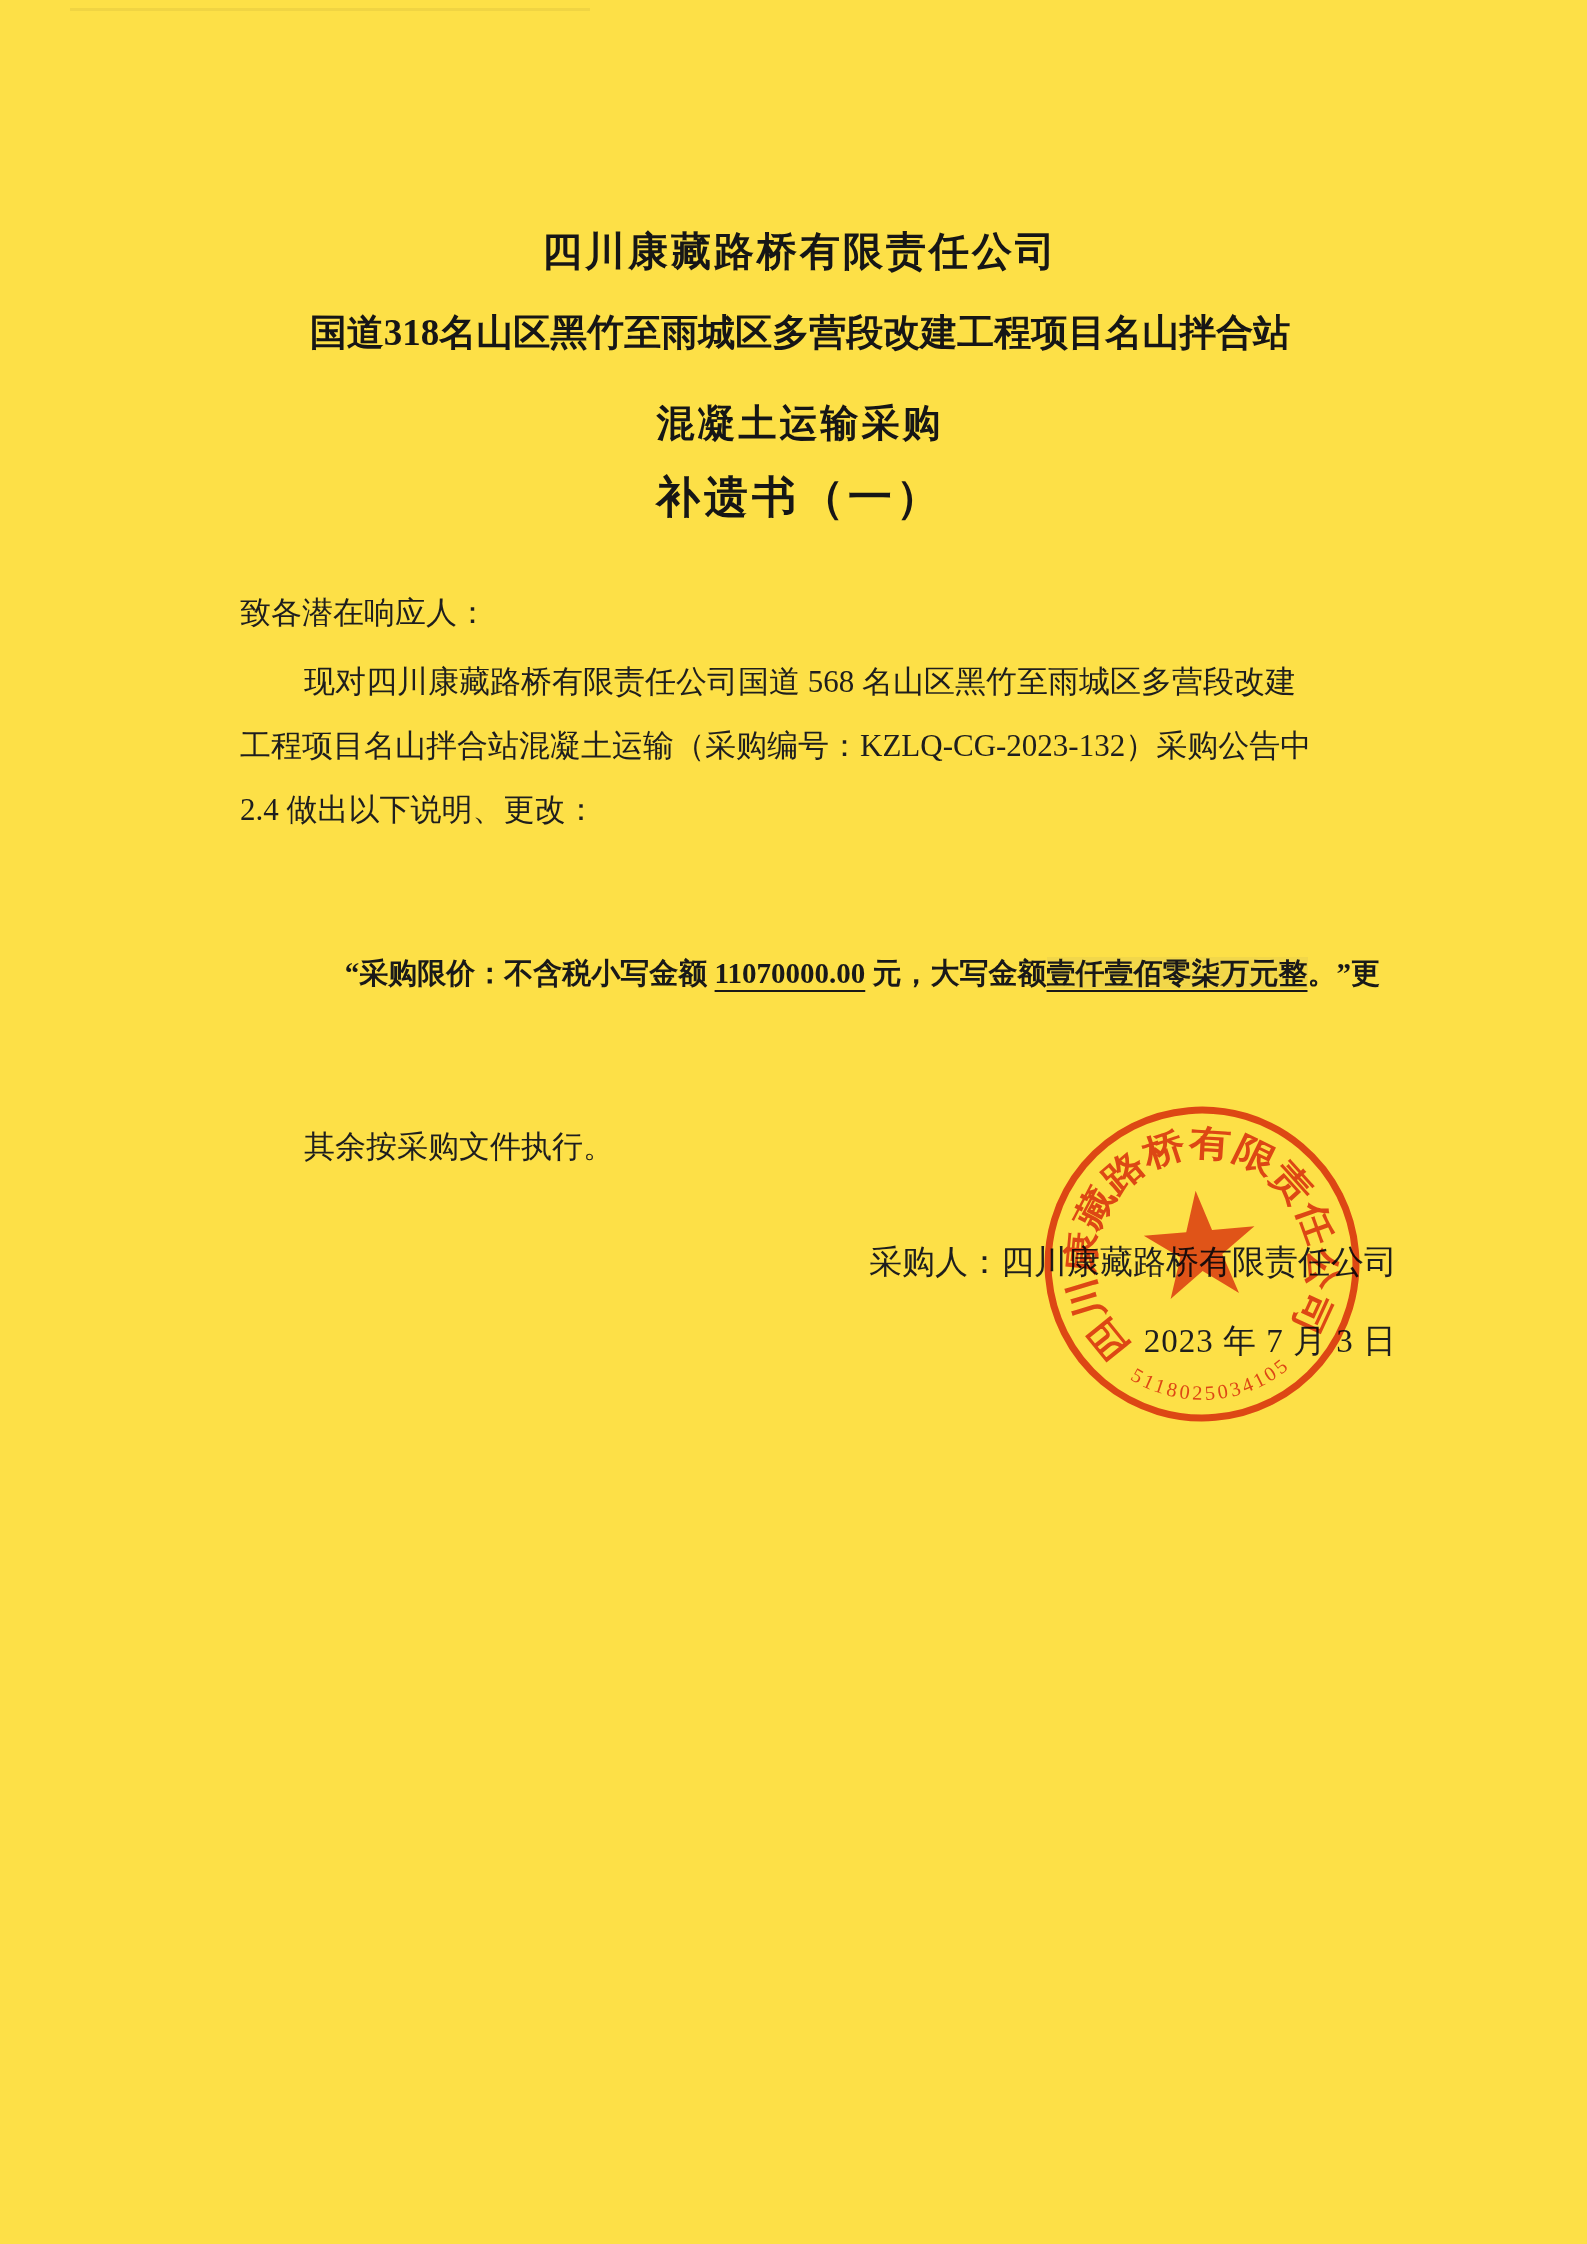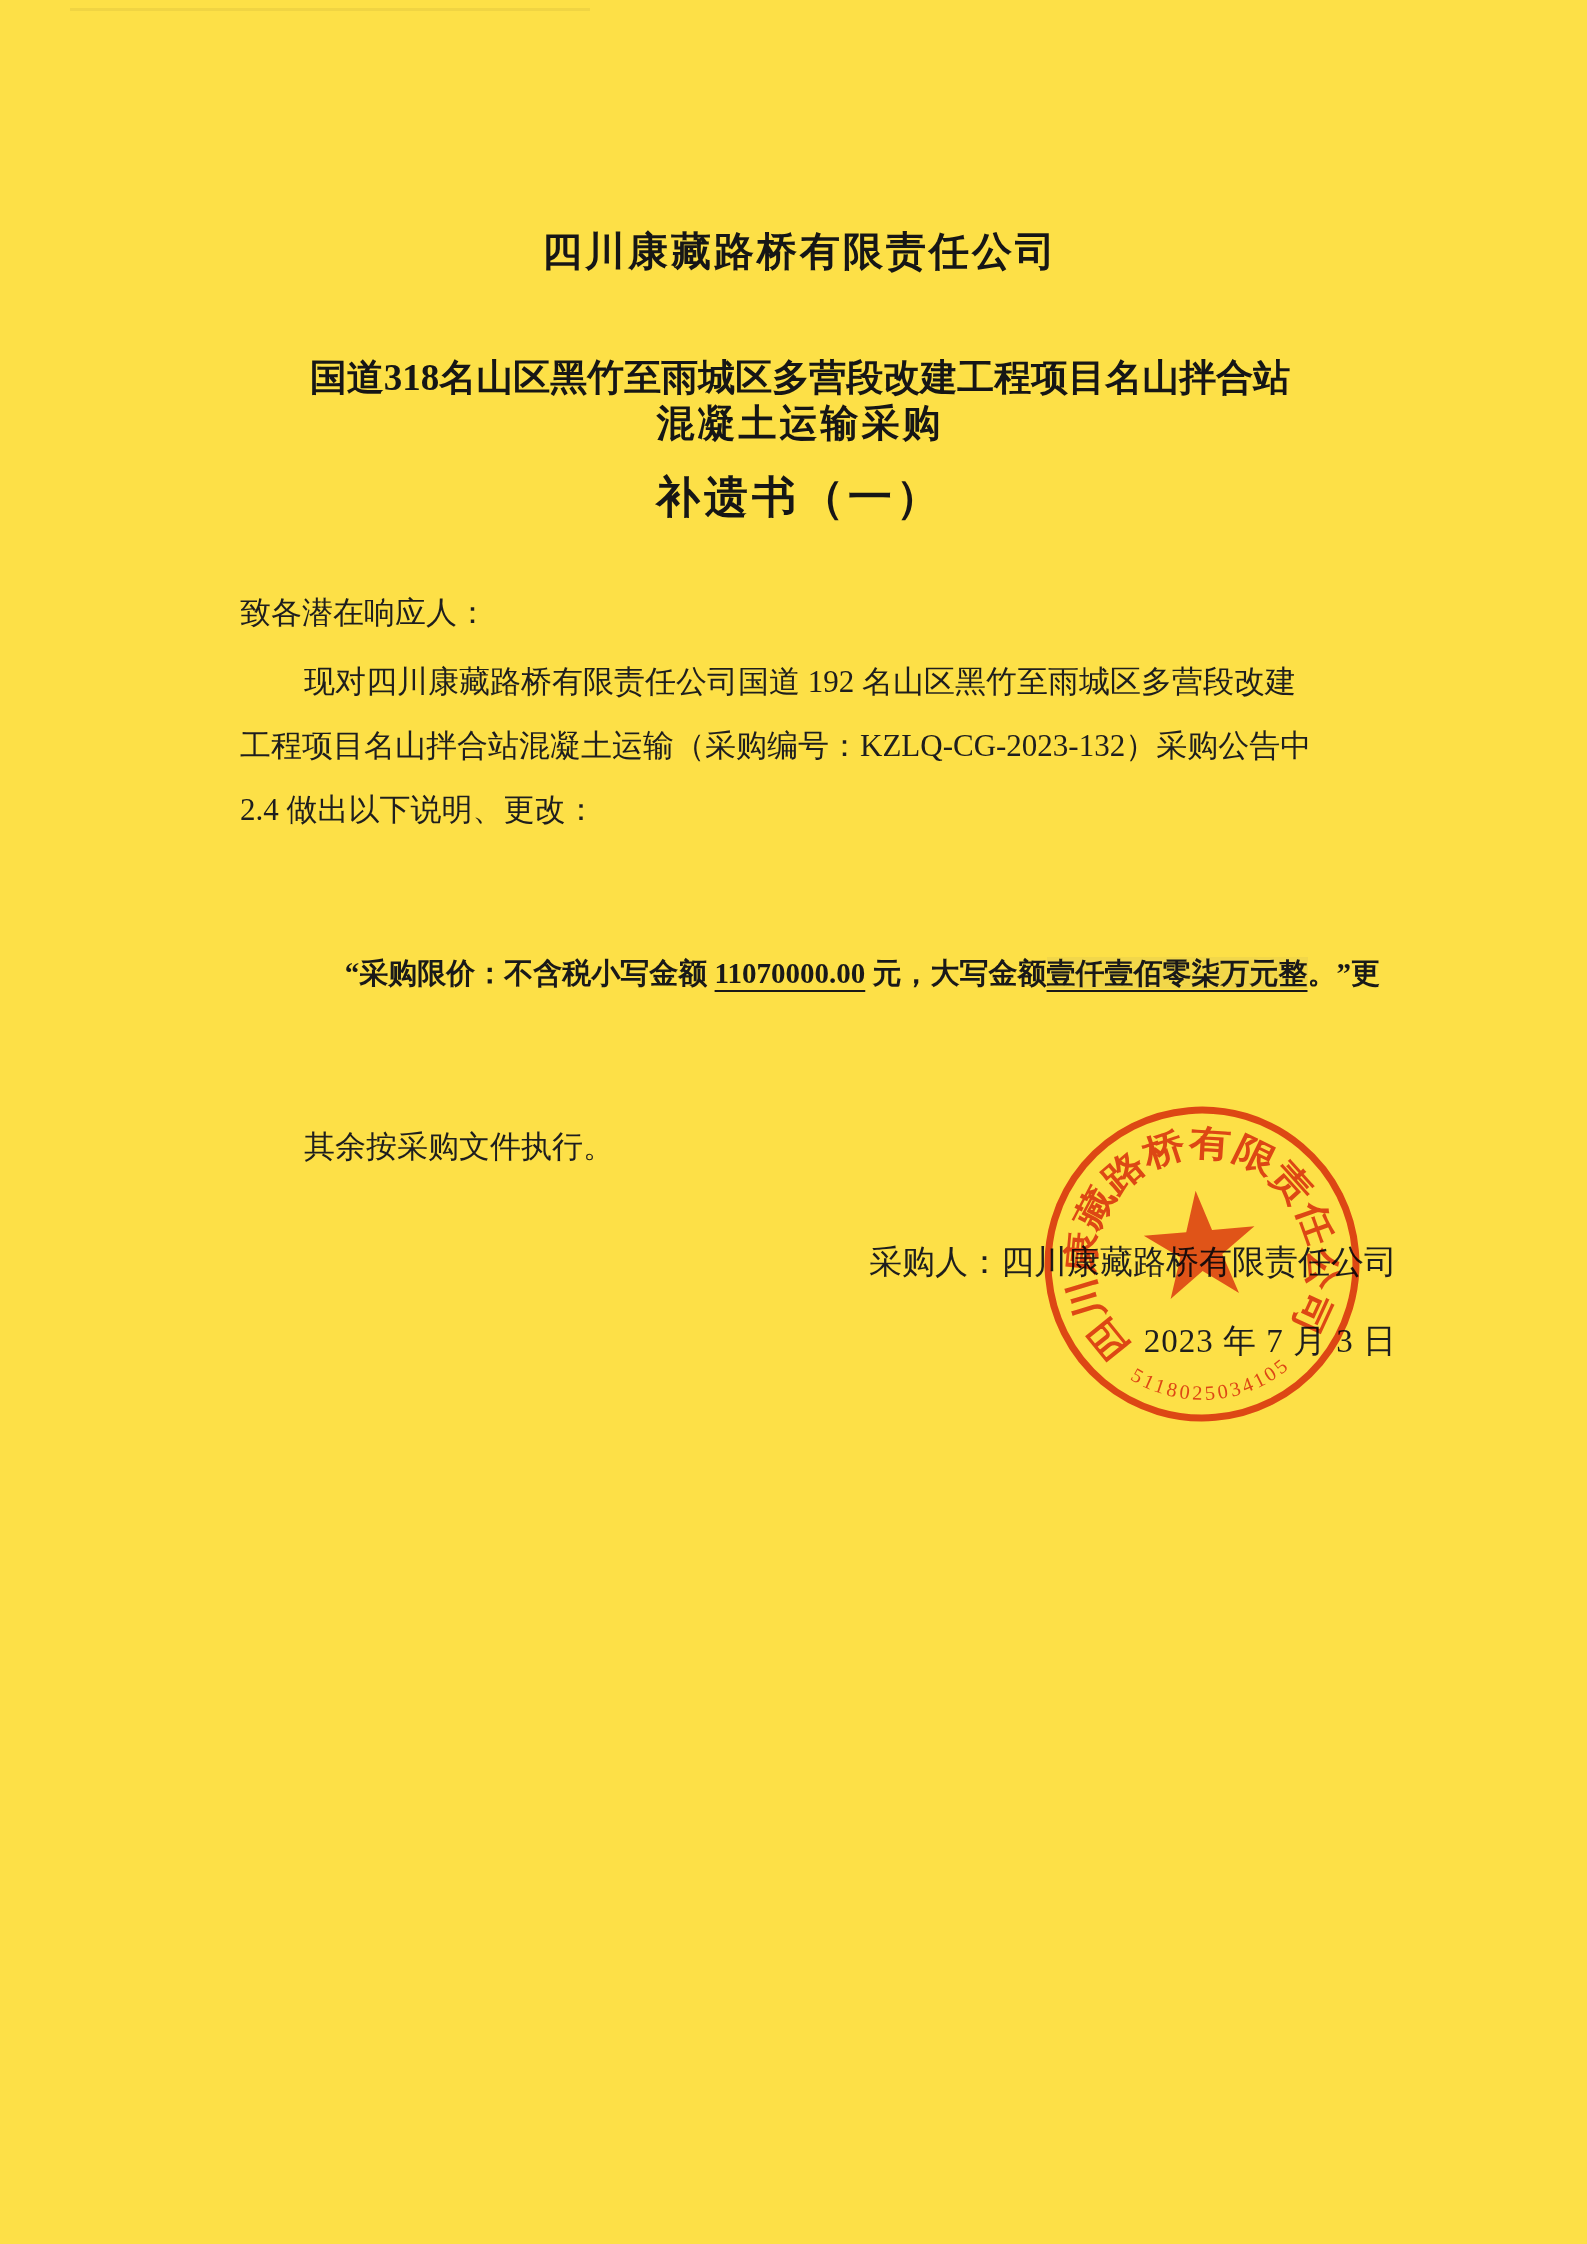--- a/index.html
+++ b/index.html
@@ -16,21 +16,21 @@
   .scan-edge {
     position: absolute; top: 8px; left: 70px; width: 520px; height: 3px;
     background: rgba(0,0,0,0.05);
   }
   .center-col {
     position: absolute; left: 240px; width: 1120px;
     text-align: center; font-weight: 700; color: #161616;
     white-space: nowrap;
   }
   .t1 { top: 224px; font-size: 40px; letter-spacing: 3px; }
-  .t2 { top: 308px; font-size: 37px; letter-spacing: 0px; margin-top: 45px; }
+  .t2 { top: 308px; font-size: 37px; letter-spacing: 0px; }
   .t3 { top: 398px; font-size: 38px; letter-spacing: 3px; }
   .t4 { top: 468px; font-size: 44px; letter-spacing: 4px; }
 
   .salutation {
     position: absolute; left: 240px; top: 592px;
     font-size: 31px; white-space: nowrap;
   }
   .intro {
     position: absolute; left: 240px; top: 650px; width: 1130px;
     font-size: 31px; line-height: 64px;
@@ -88,21 +88,21 @@
 
   <div class="center-col t2">国道318名山区黑竹至雨城区多营段改建工程项目名山拌合站</div>
 
   <div class="center-col t4">补遗书（一）</div>
 
   <div class="center-col t3">混凝土运输采购</div>
 
   <div class="salutation">致各潜在响应人：</div>
 
   <div class="intro">
-    <div class="ln indent">现对四川康藏路桥有限责任公司国道 192 名山区黑竹至雨城区多营段改建</div>
+    <div class="ln indent">现对四川康藏路桥有限责任公司国道 568 名山区黑竹至雨城区多营段改建</div>
     <div class="ln">工程项目名山拌合站混凝土运输（采购编号：KZLQ-CG-2023-132）采购公告中</div>
     <div class="ln">2.4 做出以下说明、更改：</div>
   </div>
 
   <div class="change">
     <div class="ln indent">
       <span>“采购限价：不含税小写金额 </span><span class="u">11070000.00</span><span> 元，大写金额</span><span class="u wash">壹仟壹佰零柒万元整</span><span>。”更</span>
     </div>
   </div>
 

